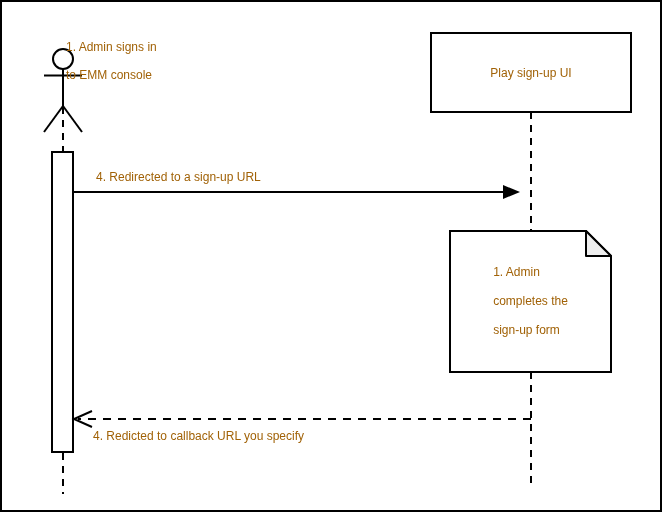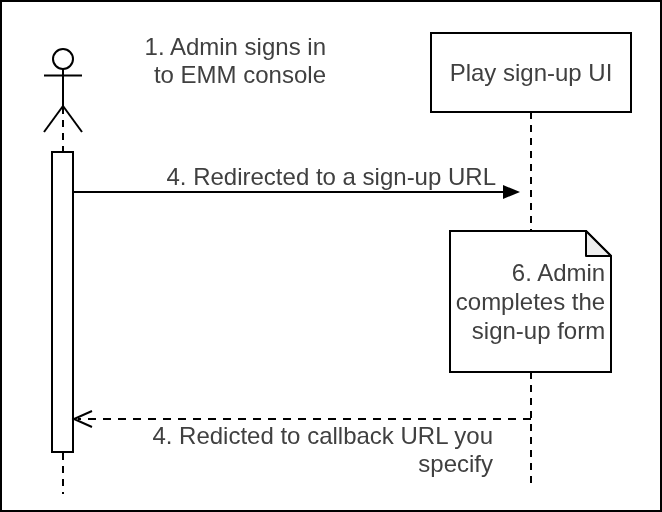--- a/index.html
+++ b/index.html
@@ -10,25 +10,25 @@
     box-sizing: border-box;
     border: 2px solid #000000;
     background: #ffffff;
     font-family: "Liberation Sans", sans-serif;
     color: #000000;
     overflow: hidden;
   }
   .frame svg { position: absolute; left: 0; top: 0; }
   .lbl {
     position: absolute;
-    font-size: 24px;
+    font-size: 12px;
     line-height: 28px;
-    text-align: right;
+    text-align: left;
     white-space: pre-line;
-    color: #404040;
+    color: #a16207;
   }
   .lbl-msg1 { left: 64px;  top: 31px;  width: 260px; }
   .lbl-participant {
     left: 429px; top: 31px; width: 200px; height: 79px;
     display: flex; align-items: center; justify-content: center;
   }
   .lbl-msg2 { left: 94px;  top: 161px; width: 400px; }
   .lbl-note {
     left: 448px; top: 229px; width: 161px; height: 141px;
     line-height: 29px;
@@ -76,19 +76,19 @@
     </g>
   </svg>
 
   <div class="lbl lbl-msg1">1. Admin signs in
 to EMM console</div>
 
   <div class="lbl lbl-participant">Play sign-up UI</div>
 
   <div class="lbl lbl-msg2">4. Redirected to a sign-up URL</div>
 
-  <div class="lbl lbl-note">6. Admin
+  <div class="lbl lbl-note">1. Admin
 completes the
 sign-up form</div>
 
   <div class="lbl lbl-msg4">4. Redicted to callback URL you specify</div>
 
 </div>
 
 </body></html>

